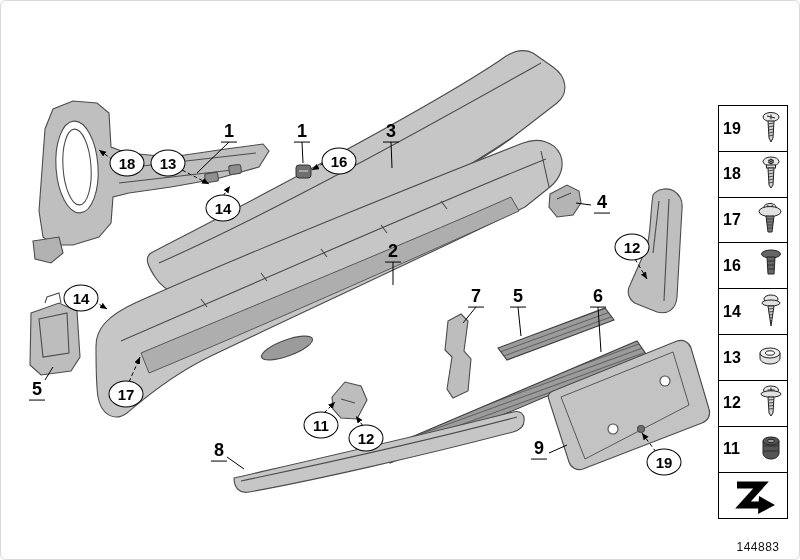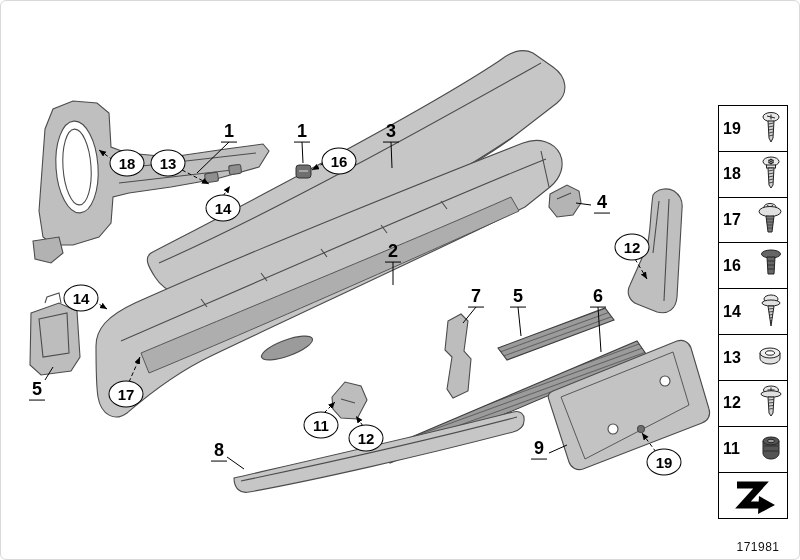--- a/index.html
+++ b/index.html
@@ -270,15 +270,15 @@
       <span class="ic">
         <svg width="50" height="42" viewBox="0 0 50 42">
           <path d="M8,11 L32,11 L14,31 L33,31" stroke="#000" stroke-width="7" fill="none"></path>
           <polygon points="30,22 46,31 29,40" fill="#000"></polygon>
         </svg>
       </span>
     </div>
 
   </div>
 
-  <div class="docnum">171981</div>
+  <div class="docnum">144883</div>
 
 </div>
 
 </body></html>

